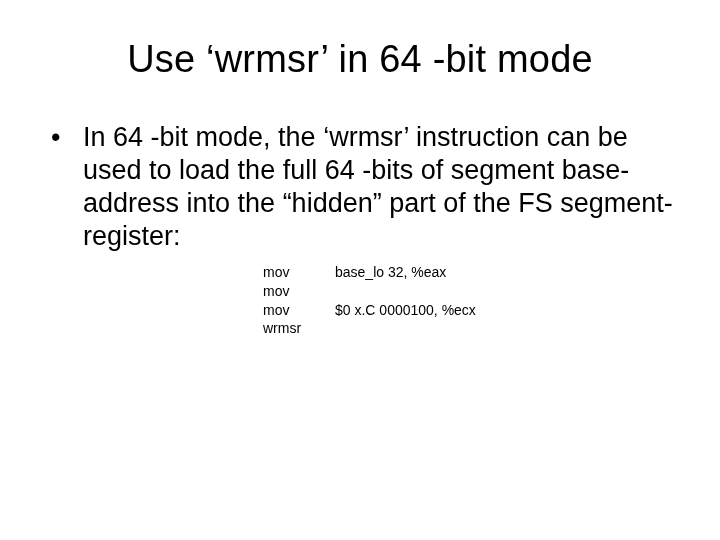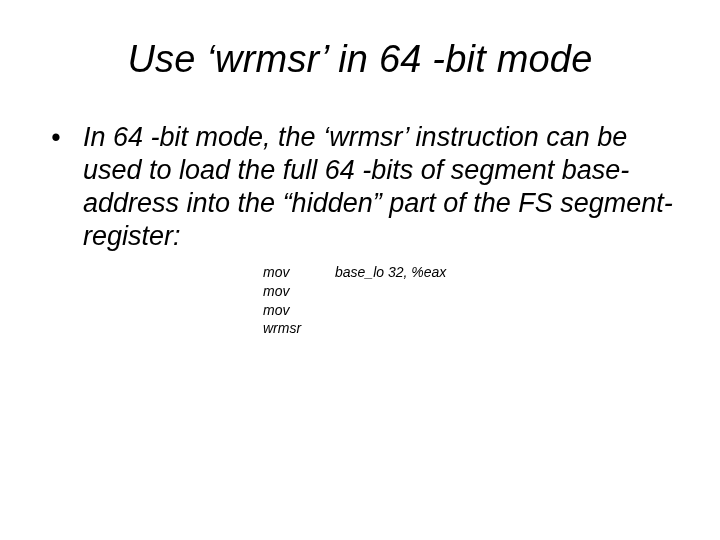--- a/index.html
+++ b/index.html
@@ -10,21 +10,20 @@
     background: #ffffff;
     font-family: Arial, Helvetica, sans-serif;
     color: #000000;
   }
   .slide {
     box-sizing: border-box;
     width: 720px;
     height: 540px;
     padding: 28px 40px 40px 40px;
     position: relative;
-    font-style: italic;
   }
   .title {
     text-align: center;
     font-size: 38px;
     font-weight: 400;
     margin: 10px 0 40px 0;
     letter-spacing: 0.2px;
   }
   .body {
     font-size: 27px;
@@ -80,20 +79,21 @@
         <div class="code-block">
           <div class="code-row">
             <span class="mnemonic">mov</span>
             <span class="operands">base_lo 32, %eax</span>
           </div>
           <div class="code-row">
             <span class="mnemonic">mov</span>
           </div>
           <div class="code-row">
             <span class="mnemonic">mov</span>
+            <span class="operands">$0 x.C 0000100, %ecx</span>
           </div>
           <div class="code-row">
             <span class="mnemonic">wrmsr</span>
             <span class="operands"></span>
           </div>
         </div>
       </li>
     </ul>
   </div>
 

